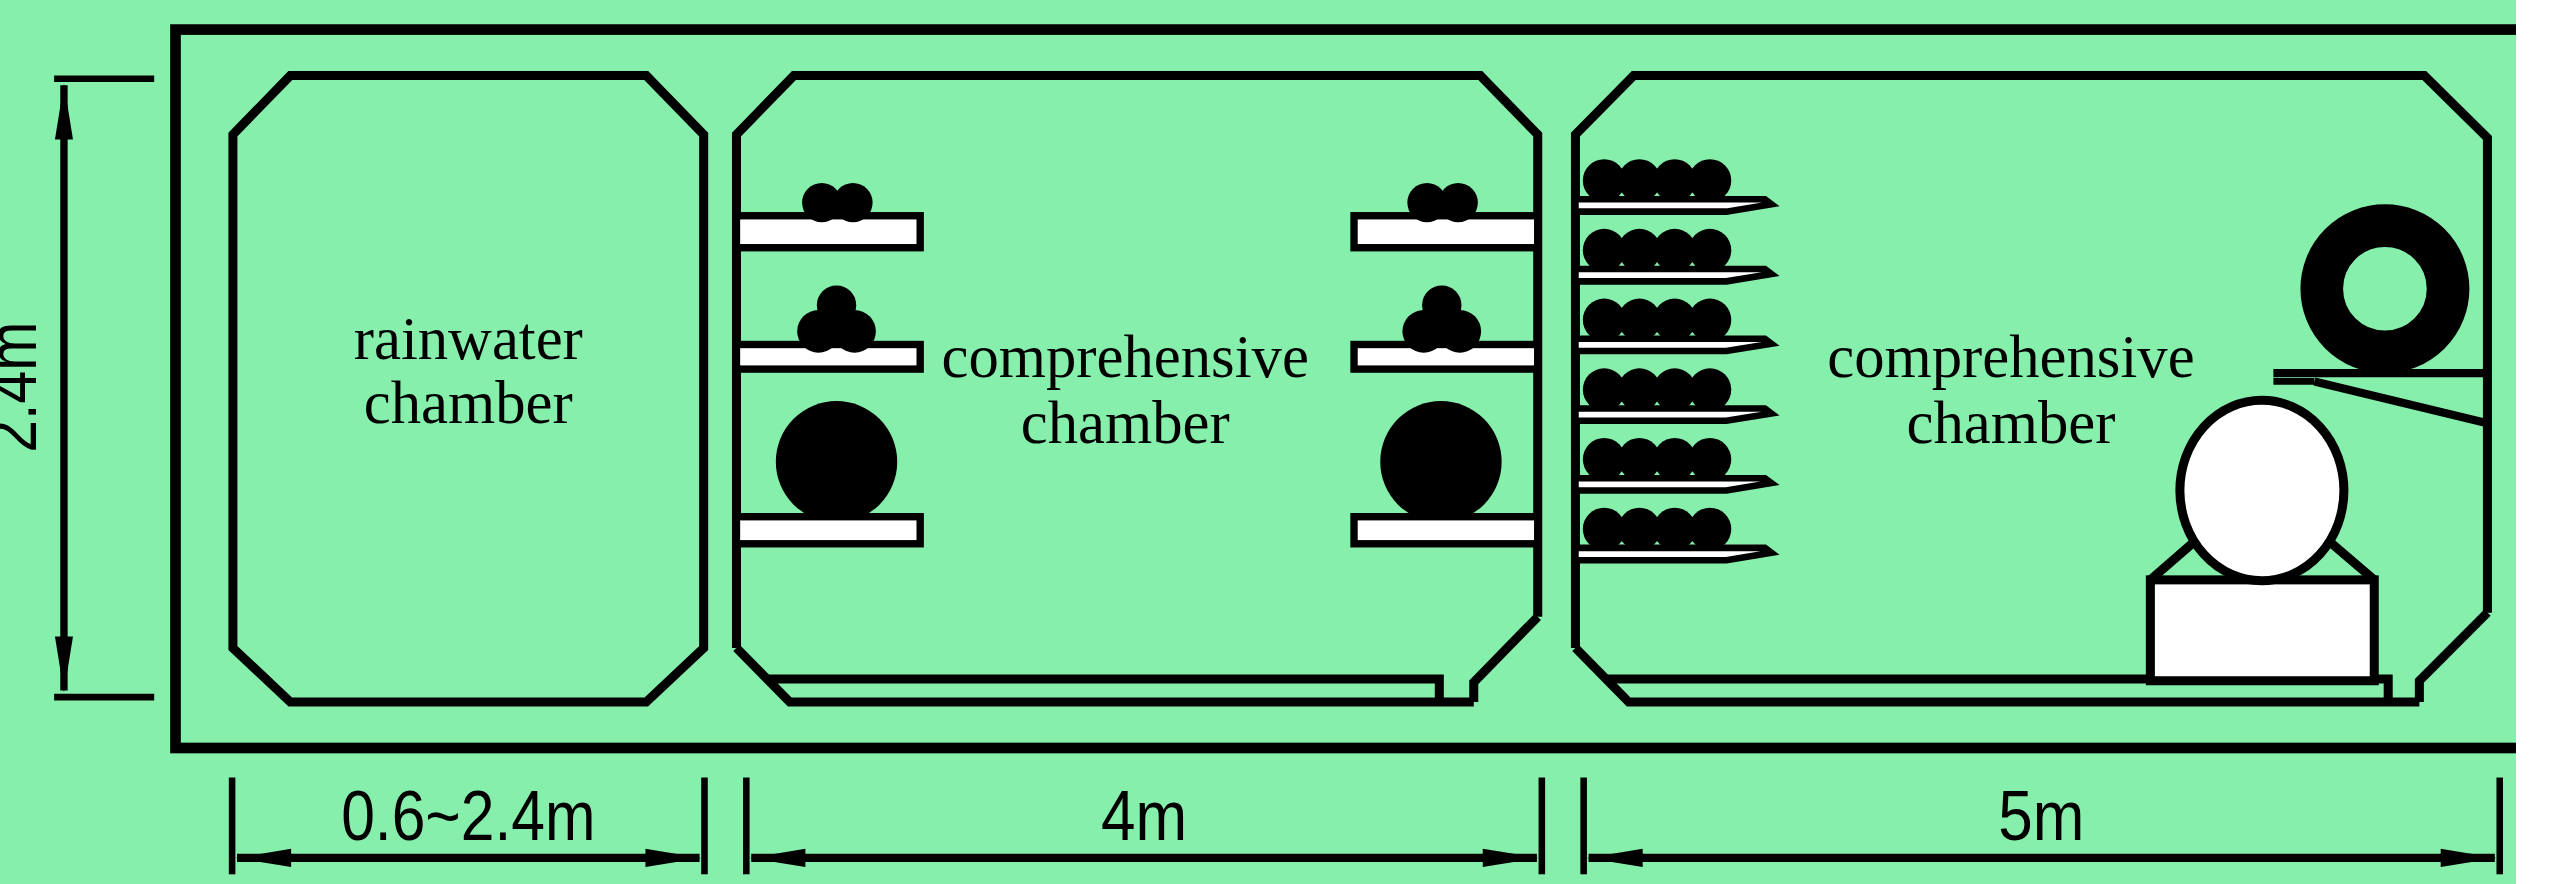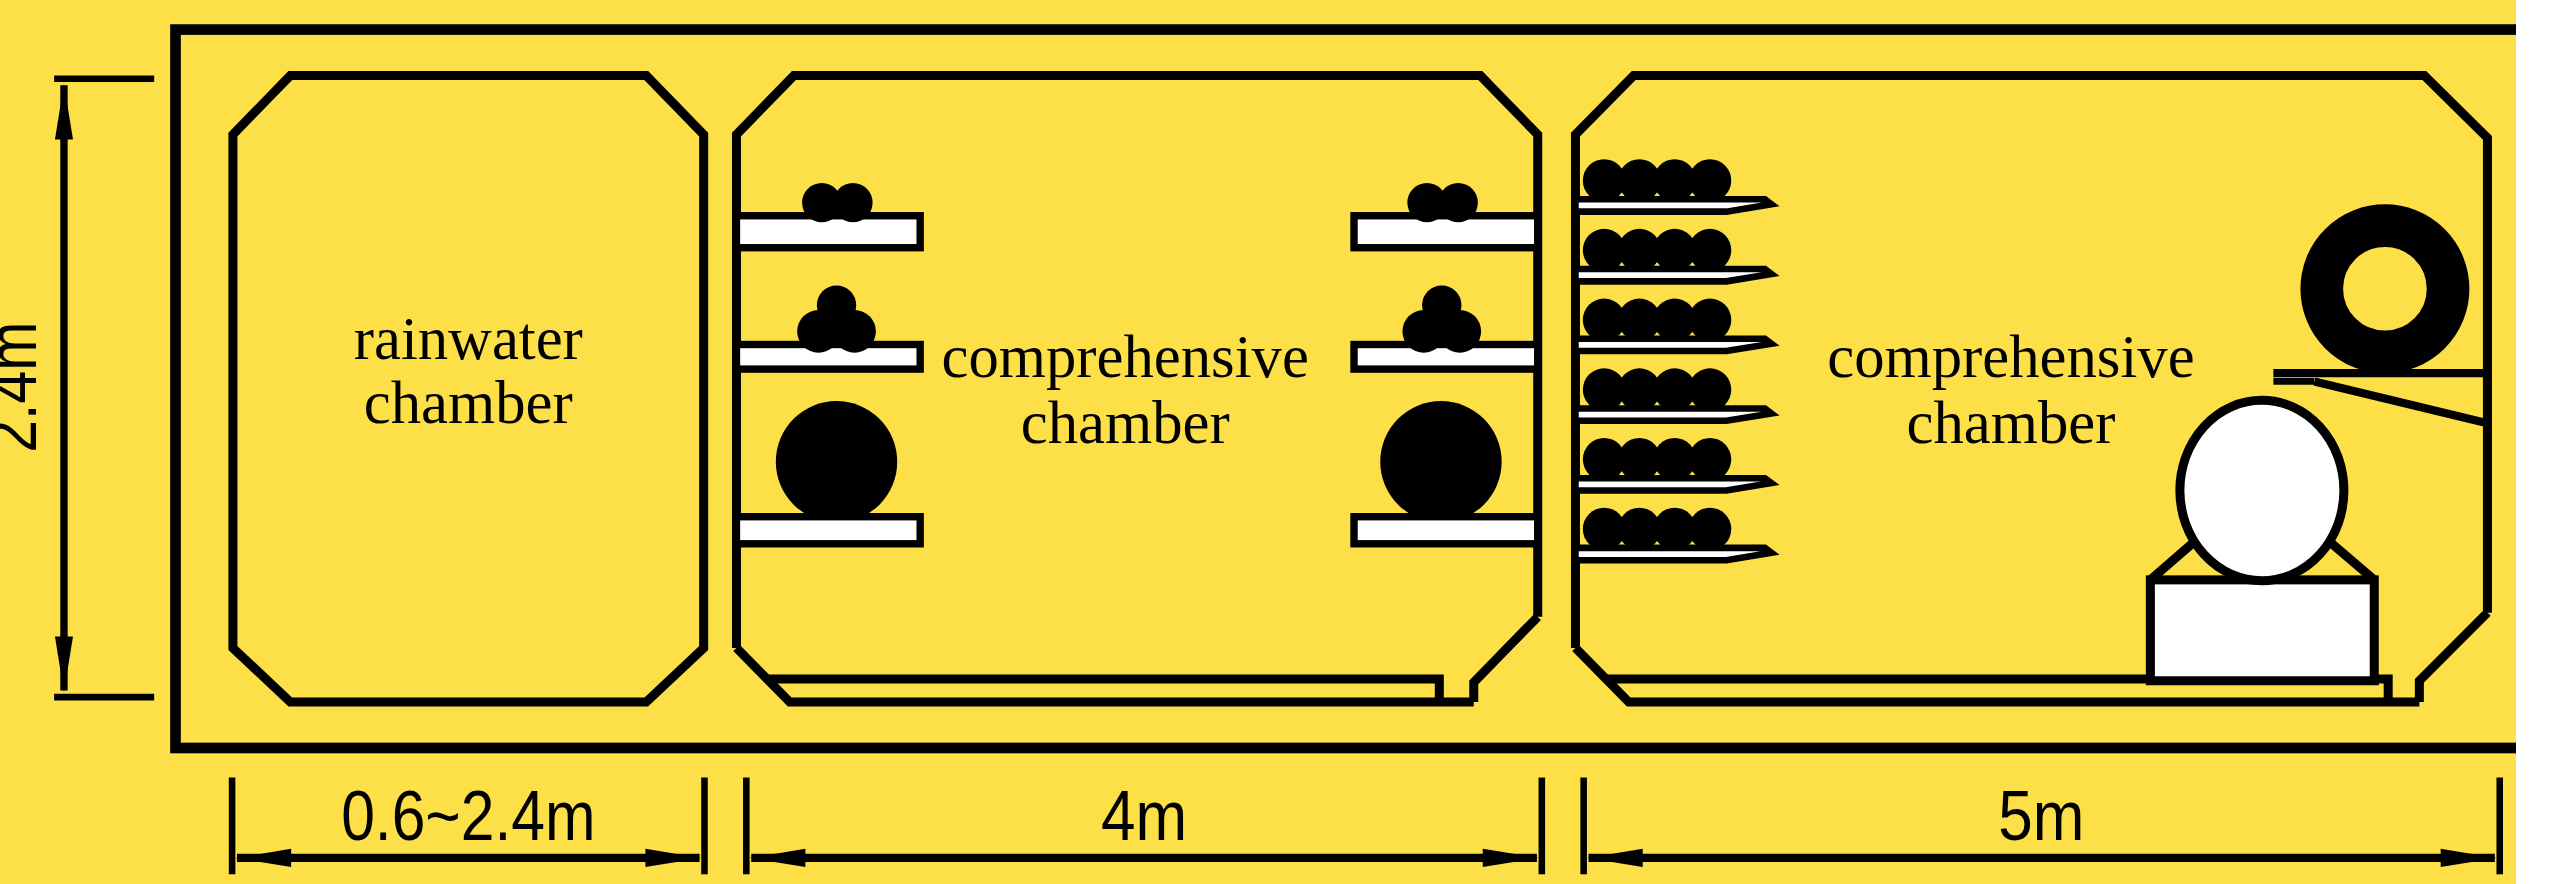--- a/index.html
+++ b/index.html
@@ -1,16 +1,16 @@
 <!DOCTYPE html>
 <html style="font-size:13px"><head>
 <meta charset="utf-8">
 <style>
   html,body{margin:0;padding:0;background:#ffffff;}
-  .stage{position:relative;width:2516px;height:885px;background:#fde047;overflow:hidden;}
+  .stage{position:relative;width:2516px;height:885px;background:#86efac;overflow:hidden;}
   svg{display:block;}
   text{fill:#000000;}
   .serif-label{font-family:"Liberation Serif","DejaVu Serif",serif;font-size:74px;}
   .dim-label{font-family:"Liberation Sans","DejaVu Sans",sans-serif;font-size:86px;}
 </style>
 </head>
 <body>
 
 <div class="stage">
 <svg width="2576" height="885" viewBox="0 0 3141 1079" xmlns="http://www.w3.org/2000/svg">

